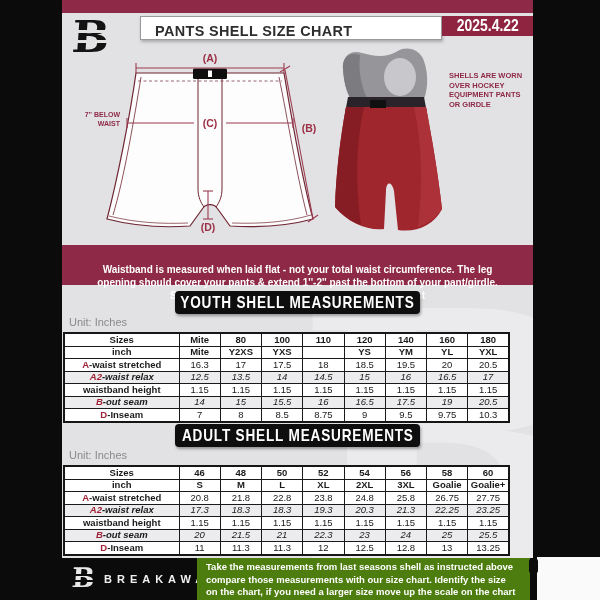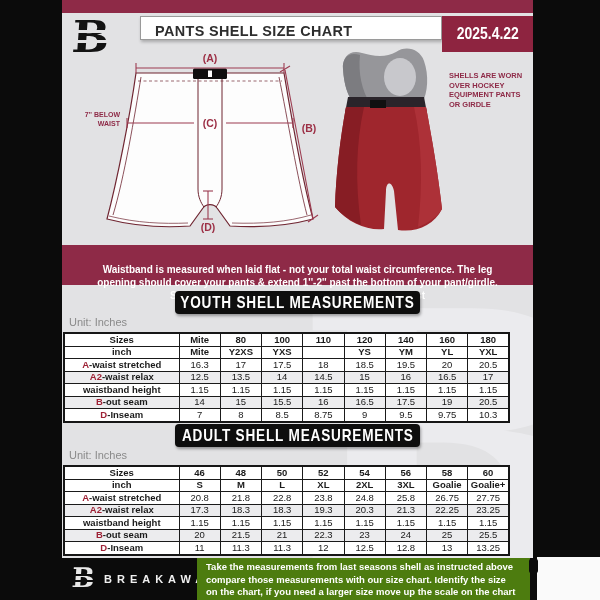--- a/index.html
+++ b/index.html
@@ -11,41 +11,41 @@
 
   .watermark { position:absolute; right:-75px; top:250px; font-family:"DejaVu Serif", serif; font-weight:bold; font-size:370px; line-height:1; color:#ebebee; z-index:0; }
 
   .logo { position:absolute; left:10px; top:0px; width:44px; height:48px; z-index:2; }
   .logo span { font-family:"DejaVu Serif", serif; font-weight:bold; font-size:44px; line-height:48px; color:#131313; display:block; transform:skewX(-4deg); }
   .logo .notch { position:absolute; left:0; width:100%; height:2.5px; background:#e2e2e4; }
   .logo .n1 { top:17px; } .logo .n2 { top:27px; }
 
   .title-box { position:absolute; left:78px; top:3px; width:302px; height:24px; background:#ffffff; border:1px solid #9a9a9a; display:flex; align-items:flex-end; padding-left:14px; z-index:2; box-shadow:1px 2px 3px rgba(0,0,0,.25); }
   .title-box span { font-size:15px; font-weight:bold; color:#2e2e2e; letter-spacing:.4px; display:inline-block; transform:scaleX(.96); transform-origin:left; white-space:nowrap; }
-  .date-box { position:absolute; left:380px; top:3px; width:91px; height:36px; background:#8e2440; display:flex; align-items:center; justify-content:center; z-index:2; }
+  .date-box { position:absolute; left:380px; top:3px; width:91px; height:20px; background:#8e2440; display:flex; align-items:center; justify-content:center; z-index:2; }
   .date-box span { color:#fff; font-weight:bold; font-size:17px; display:inline-block; transform:scaleX(.82); white-space:nowrap; }
 
   .diagram { position:absolute; left:20px; top:38px; width:250px; height:192px; z-index:1; }
   .waist-note { position:absolute; left:2px; top:59px; width:36px; text-align:right; font-size:7px; font-weight:bold; color:#8e2a47; line-height:9px; }
   .photo { position:absolute; left:272px; top:30px; width:112px; height:196px; z-index:1; }
   .shell-note { position:absolute; left:387px; top:58px; width:84px; font-size:7.5px; font-weight:bold; color:#8e2a47; line-height:9.5px; z-index:1; }
 
   .info-banner { position:absolute; left:0; top:232px; width:471px; height:40px; background:#8e2a47; color:#fff; text-align:center; font-size:10px; font-weight:bold; line-height:13px; padding-top:18px; z-index:2; }
 
   .section-banner { position:absolute; left:113px; width:245px; height:23px; background:#0e0e0e; border-radius:4px; display:flex; align-items:center; justify-content:center; z-index:2; box-shadow:1px 2px 3px rgba(0,0,0,.35); }
   .section-banner.youth { top:278px; } .section-banner.adult { top:411px; }
   .section-banner span { color:#fff; font-weight:bold; font-size:17px; letter-spacing:1px; display:inline-block; transform:scaleX(.8); white-space:nowrap; }
 
   .unit { position:absolute; left:7px; width:447px; text-align:left; font-size:11px; color:#8a8a8a; z-index:2; }
   .youth-unit { top:303px; } .adult-unit { top:436px; }
 
   .mtable { position:absolute; left:1px; width:447px; display:table; table-layout:fixed; border-collapse:collapse; border:2px solid #161616; background:#0369a1; z-index:2; }
   .youth-table { top:319px; } .adult-table { top:452px; }
   .trow { display:table-row; }
-  .trow.alt .tcell { background:#ececee; }
+  .trow.alt .tcell { background:#ececee;font-style:italic; }
   .tcell { display:table-cell; border:1px solid #1a1a1a; font-size:9.5px; color:#1a1a1a; text-align:center; vertical-align:middle; height:10px; line-height:10.5px; padding:.5px 0; background:#fff; }
   .tlabel { width:115px; font-weight:bold; }
   .thead { font-weight:bold; }
   .tprefix { color:#9e2135; font-weight:bold; }
 
   .footer-logo { position:absolute; left:72px; top:563px; width:24px; height:30px; z-index:2; }
   .footer-logo span { font-family:"DejaVu Serif", serif; font-weight:bold; font-size:27px; line-height:30px; color:#e8e8e8; display:block; transform:skewX(-4deg); }
   .footer-logo .notch { position:absolute; left:0; width:100%; height:2px; background:#0b0b0b; }
   .footer-logo .n1 { top:11px; } .footer-logo .n2 { top:17px; }
   .footer-brand { position:absolute; left:104px; top:573px; color:#f0f0f0; font-size:11px; font-weight:bold; letter-spacing:5px; z-index:2; white-space:nowrap; }

